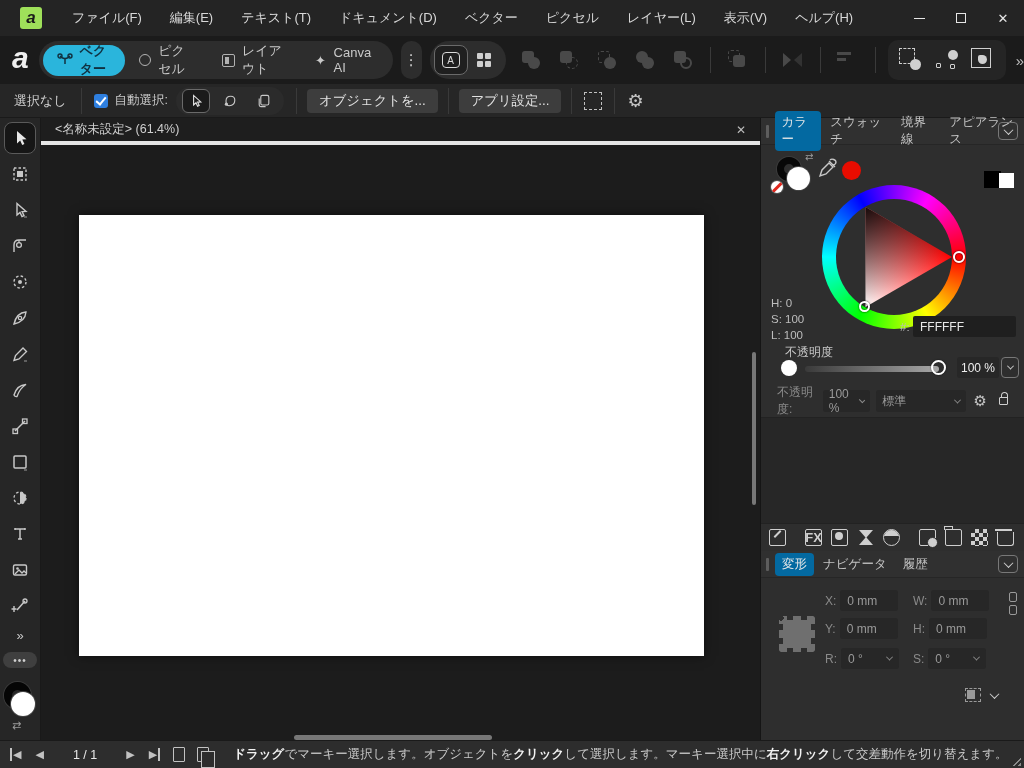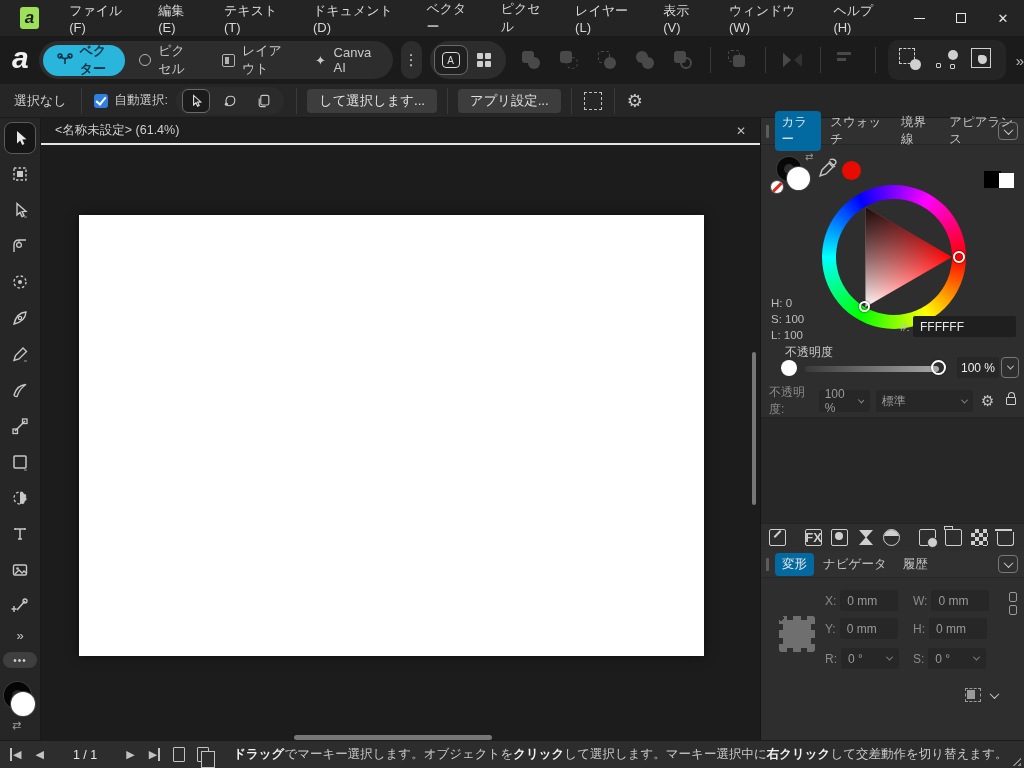--- a/index.html
+++ b/index.html
@@ -55,21 +55,21 @@
   .checkbox { width:14px; height:14px; background:#2e7fe0; border-radius:3px; position:relative; margin-right:7px; }
   .checkbox::after { content:""; position:absolute; left:4px; top:1.5px; width:4px; height:8px; border:solid #fff; border-width:0 2px 2px 0; transform:rotate(40deg); }
   .ctx-tool-pill { background:#2b2b2b; border-radius:14px; height:28px; display:flex; align-items:center; gap:6px; padding:0 6px; margin-left:8px; }
   .ctx-tool { width:28px; height:24px; display:flex; align-items:center; justify-content:center; border-radius:6px; }
   .ctx-tool.sel { background:#1b1b1b; border:1px solid #6a6a6a; }
   .ctx-btn { background:#3d3d3d; border-radius:4px; height:24px; display:flex; align-items:center; padding:0 12px; color:#e2e2e2; margin:0 10px; }
   .margins-ico { width:18px; height:18px; border:1.6px dashed #c0c0c0; margin:0 12px; }
   .gear { color:#c6c6c6; font-size:18px; margin:0 12px; }
 
   
-  #tabbar { position:absolute; top:118px; left:41px; width:719px; height:27px; background:#1e1e1e; display:flex; align-items:center; border-bottom:2px solid #e5e5e5; }
+  #tabbar { position:absolute; top:118px; left:41px; width:719px; height:27px; background:#1e1e1e; display:flex; align-items:center; border-bottom:4px solid #e5e5e5; }
   #tab-title { margin-left:14px; color:#cfcfcf; font-size:12.5px; }
   #tab-close { margin-left:auto; margin-right:10px; color:#bdbdbd; font-size:12px; width:18px; height:18px; display:flex; align-items:center; justify-content:center; }
 
   
   #lefttoolbar { position:absolute; top:118px; left:0; width:41px; height:622px; background:#262626; display:flex; flex-direction:column; align-items:center; border-right:1px solid #191919; }
   .tool { width:32px; height:32px; margin-top:4px; display:flex; align-items:center; justify-content:center; border-radius:8px; color:#c8c8c8; }
   .tool.sel { background:#161616; border:1px solid #5a5a5a; }
   .tool svg { display:block; }
   .more-dots { width:34px; height:16px; background:#3f3f3f; border-radius:8px; color:#d0d0d0; font-size:10px; letter-spacing:1px; display:flex; align-items:center; justify-content:center; margin-top:8px; }
   #fillstroke { position:relative; width:34px; height:48px; margin-top:14px; }
@@ -114,21 +114,21 @@
   .hexbox { position:absolute; left:152px; top:171px; width:103px; height:21px; background:#1f1f1f; color:#e8e8e8; font-size:12px; display:flex; align-items:center; padding-left:7px; border-radius:2px; }
   .op-lbl { position:absolute; left:24px; top:199px; color:#c9c9c9; font-size:12px; }
   .op-circ { position:absolute; left:20px; top:215px; width:16px; height:16px; border-radius:50%; background:#fff; }
   .op-track { position:absolute; left:44px; top:221px; width:134px; height:6px; border-radius:3px; background:linear-gradient(to right,#3a3a3a,#a8a8a8); }
   .op-handle { position:absolute; left:170px; top:215px; width:15px; height:15px; border:2px solid #fff; border-radius:50%; background:transparent; box-shadow:0 0 2px rgba(0,0,0,.6); }
   .op-val { position:absolute; left:196px; top:212px; width:42px; height:21px; color:#eee; font-size:12px; display:flex; align-items:center; justify-content:center; background:#272727; border-radius:3px; }
   .op-chev { position:absolute; left:240px; top:212px; width:18px; height:21px; border:1px solid #787878; border-radius:4px; display:flex; align-items:center; justify-content:center; }
 
   
   #layersbody { position:relative; height:166px; }
-  .blendrow { height:32px; display:flex; align-items:center; padding:0 8px; gap:6px; color:#8a8a8a; font-size:12px; }
+  .blendrow { height:32px; display:flex; align-items:center; padding:0 16px; gap:6px; color:#8a8a8a; font-size:12px; }
   .dd { background:#272727; border-radius:3px; height:22px; display:flex; align-items:center; padding:0 6px; gap:6px; color:#9a9a9a; }
   .dd .chevron { border-color:#8a8a8a; }
   .lock-ico { width:11px; height:8px; border:1.6px solid #cfcfcf; border-radius:1px; position:relative; margin-left:4px; }
   .lock-ico::before { content:""; position:absolute; left:1px; top:-6px; width:5px; height:5px; border:1.6px solid #cfcfcf; border-bottom:none; border-radius:4px 4px 0 0; }
   .layerlist { height:107px; background:#272727; border-top:1px solid #222; border-bottom:1px solid #222; }
   .layericons { height:26px; display:flex; align-items:center; padding:0 8px; color:#cfcfcf; }
   .li { width:17px; height:17px; position:relative; margin-right:9px; }
   .fxbox { border:1.6px solid #cfcfcf; border-radius:2px; font-size:13px; font-weight:bold; display:flex; align-items:center; justify-content:center; color:#cfcfcf; }
   .maskbox { border:1.6px solid #cfcfcf; border-radius:2px; }
   .maskbox::after { content:""; position:absolute; left:2.5px; top:2.5px; width:8px; height:8px; border-radius:50%; background:#cfcfcf; }
@@ -191,21 +191,20 @@
   <div id="menubar">
     <div class="applogo-green">a</div>
     <span class="menu-item">ファイル(F)</span>
     <span class="menu-item">編集(E)</span>
     <span class="menu-item">テキスト(T)</span>
     <span class="menu-item">ドキュメント(D)</span>
     <span class="menu-item">ベクター</span>
     <span class="menu-item">ピクセル</span>
     <span class="menu-item">レイヤー(L)</span>
     <span class="menu-item">表示(V)</span>
-    <span class="menu-item">ウィンドウ(W)</span>
     <span class="menu-item">ヘルプ(H)</span>
     <div id="win-controls">
       <div class="winbtn">
           <span class="glyph-min"></span>
         </div>
       <div class="winbtn">
           <span class="glyph-max"></span>
         </div>
       <div class="winbtn">
           <span>✕</span>
@@ -336,21 +335,21 @@
           </svg>
       </span>
       <span class="ctx-tool">
         <svg width="16" height="16" viewBox="0 0 20 20">
             <rect x="6" y="3" width="10" height="12" rx="2" fill="none" stroke="#c8c8c8" stroke-width="1.4"></rect>
             <path d="M4 7 L4 15 Q4 17 6 17 L12 17" fill="none" stroke="#c8c8c8" stroke-width="1.4"></path>
           </svg>
       </span>
     </div>
     <span class="vsep" style="margin-left:12px;"></span>
-    <button class="ctx-btn" style="border:none">して選択します...</button>
+    <button class="ctx-btn" style="border:none">オブジェクトを...</button>
     <span class="vsep"></span>
     <button class="ctx-btn" style="border:none">アプリ設定...</button>
     <span class="vsep"></span>
     <span class="margins-ico"></span>
     <span class="vsep"></span>
     <span class="gear">⚙</span>
   </div>
 
   <div id="tabbar">
     <span id="tab-title">&lt;名称未設定&gt; (61.4%)</span>

